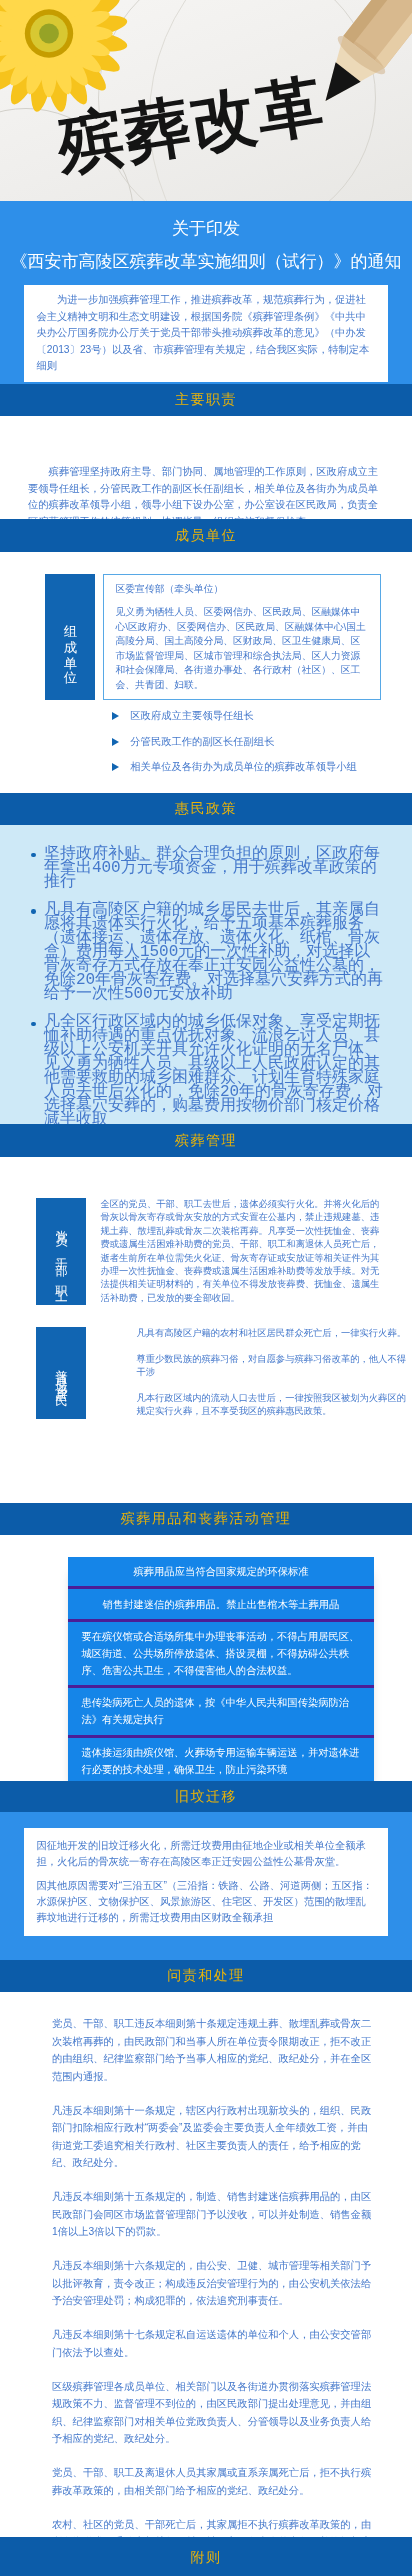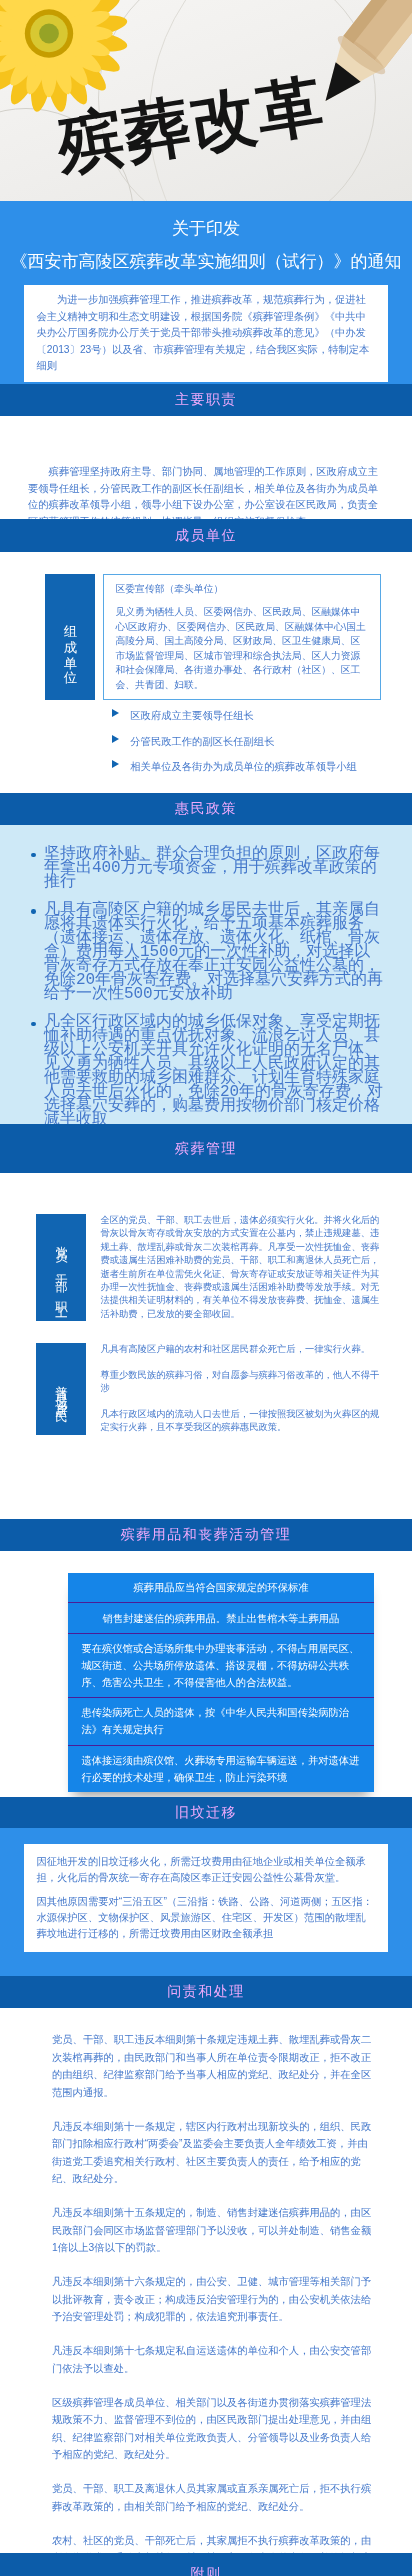--- a/index.html
+++ b/index.html
@@ -13,21 +13,21 @@
   .arc{position:absolute;border:1px solid #d8d6d0;border-radius:50%;}
   .arc.a1{width:278px;height:278px;left:98px;top:-41px;}
   .arc.a2{width:422px;height:422px;left:149px;top:-93px;border-color:#dedcd6;}
   .arc.a3{width:216px;height:216px;left:-82px;top:108px;border-color:#d2d0ca;}
   .hero-headline{position:absolute;left:57px;top:81px;transform:rotate(-9deg);
         font-size:65px;font-weight:900;color:#141414;letter-spacing:2.1px;white-space:nowrap;}
   .flower{position:absolute;left:-36px;top:-49px;}
   .pencil{position:absolute;right:-20.6px;top:-15.5px;}
 
   
-  .banner{background:#0c5ca9;color:#f0abfc;display:flex;align-items:center;justify-content:center;
+  .banner{background:#0c5ca9;color:#eab308;display:flex;align-items:center;justify-content:center;
           font-size:14px;letter-spacing:1.5px;}
   .bluebg{background:#2e8fe9;}
   .txt{color:#4478cb;}
   .whitecard{background:#fff;margin:0 24px;}
 
   
   .sec-notice{height:183px;padding-top:15.5px;overflow:hidden;}
   .notice-t1{color:#fff;text-align:center;font-size:17px;margin:0 0 10.3px 0;font-weight:400;}
   .notice-t2{color:#fff;text-align:center;font-size:17px;margin:0 0 12.4px 0;font-weight:400;white-space:nowrap;}
   .intro-card{padding:7.2px 12.4px;font-size:10.3px;line-height:16.5px;}
@@ -38,46 +38,46 @@
   
   .sec-members{height:241px;overflow:hidden;}
   .members-row{display:flex;align-items:stretch;margin:21.6px 0 0 45px;}
   .vlabel{background:#1165b2;color:#fff;writing-mode:vertical-rl;display:flex;
           align-items:center;justify-content:center;}
   .vlabel.big{width:50px;font-size:13.4px;letter-spacing:15.5px;padding-top:15.5px;}
   .members-box{width:278px;margin-left:8.2px;border:0.5px solid #57a8e6;padding:7.2px 11.3px;
                font-size:9.8px;line-height:14.4px;}
   .members-lead{margin:0 0 9.3px 0;}
   .arrow-list{margin:9.3px 0 0 112px;}
-  .arrow-item{display:flex;align-items:flex-start;margin-bottom:11.3px;}
+  .arrow-item{display:flex;align-items:center;margin-bottom:11.3px;}
   .tri{width:0;height:0;border-left:7.7px solid #1165b2;border-top:4.6px solid transparent;
        border-bottom:4.6px solid transparent;margin-right:11.3px;flex:none;}
   .arrow-item span{font-size:10.3px;}
 
   
   .sec-benefits{height:299px;background:#cee9f7;padding:21.6px 28px 0 28px;overflow:hidden;}
   .bullet{display:flex;margin-bottom:14.4px;}
   .dot{width:4.6px;height:4.6px;border-radius:50%;background:#1165b2;margin:6.2px 8.2px 0 3.1px;flex:none;}
   .bullet div{font-size:16px;line-height:14px;font-family:Liberation Mono, monospace;}
 
   
   .sec-mgmt{height:346px;overflow:hidden;}
   .mgmt-row{display:flex;align-items:stretch;margin-left:36px;}
   .mgmt-row.r1{margin-top:41px;}
-  .mgmt-row.r2{margin-top:21.6px;}
+  .mgmt-row.r2{margin-top:21.6px;gap:36px;}
   .vlabel.small{width:50px;font-size:12.4px;letter-spacing:5.2px;padding-top:4.1px;flex:none;}
   .mgmt-text{width:286px;margin-left:14.4px;font-size:9.3px;line-height:13.4px;}
   .mgmt-text p{margin:0 0 12.4px 0;}
   .mgmt-text p:last-child{margin-bottom:0;}
 
   
   .sec-supplies{height:246px;overflow:hidden;}
   .rules-card{width:306px;margin:22px 0 0 68px;background:#1585e8;color:#fff;
               box-shadow:0 10.3px 11.3px -6.2px rgba(0,0,0,.38);}
-  .rule{border-bottom:1px solid #4c1d95;font-size:10.3px;line-height:17px;padding:6.2px 13.4px;}
+  .rule{border-bottom:3px solid #4c1d95;font-size:10.3px;line-height:17px;padding:6.2px 13.4px;}
   .rule:last-child{border-bottom:none;}
   .rule.center{text-align:center;}
 
   
   .sec-reloc{height:148px;overflow:hidden;}
   .reloc-card{margin-top:15.5px;padding:10.3px 12.4px;font-size:10.3px;line-height:16px;}
   .reloc-card p{margin:0 0 8.2px 0;}
   .reloc-card p:last-child{margin-bottom:0;}
 
   
@@ -222,21 +222,21 @@
     <div class="bullet">
       <span class="dot"></span>
       <div class="txt">凡全区行政区域内的城乡低保对象、享受定期抚恤补助待遇的重点优抚对象、流浪乞讨人员、县级以上公安机关开具允许火化证明的无名尸体、见义勇为牺牲人员、县级以上人民政府认定的其他需要救助的城乡困难群众、计划生育特殊家庭人员去世后火化的，免除20年的骨灰寄存费，对选择墓穴安葬的，购墓费用按物价部门核定价格减半收取</div>
     </div>
     <div class="bullet">
       <span class="dot"></span>
       <div class="txt">凡全区行政区域内享受一次性抚恤金、丧葬费或遗属生活困难补助费的党政机关、企事业单位及驻区各单位的在职干部职工和离退休人员死亡的，不享受殡葬惠民政策。</div>
     </div>
   </div>
 
-  <div class="banner" style="height:49px;">
+  <div class="banner" style="height:33px;">
     <span>殡葬管理</span>
   </div>
   <div class="sec-mgmt">
     <div class="mgmt-row r1">
       <div class="vlabel small">党员、干部、职工</div>
       <div class="mgmt-text txt">
         <p>全区的党员、干部、职工去世后，遗体必须实行火化。并将火化后的骨灰以骨灰寄存或骨灰安放的方式安置在公墓内，禁止违规建墓、违规土葬、散埋乱葬或骨灰二次装棺再葬。凡享受一次性抚恤金、丧葬费或遗属生活困难补助费的党员、干部、职工和离退休人员死亡后，逝者生前所在单位需凭火化证、骨灰寄存证或安放证等相关证件为其办理一次性抚恤金、丧葬费或遗属生活困难补助费等发放手续。对无法提供相关证明材料的，有关单位不得发放丧葬费、抚恤金、遗属生活补助费，已发放的要全部收回。</p>
       </div>
     </div>
     <div class="mgmt-row r2">

